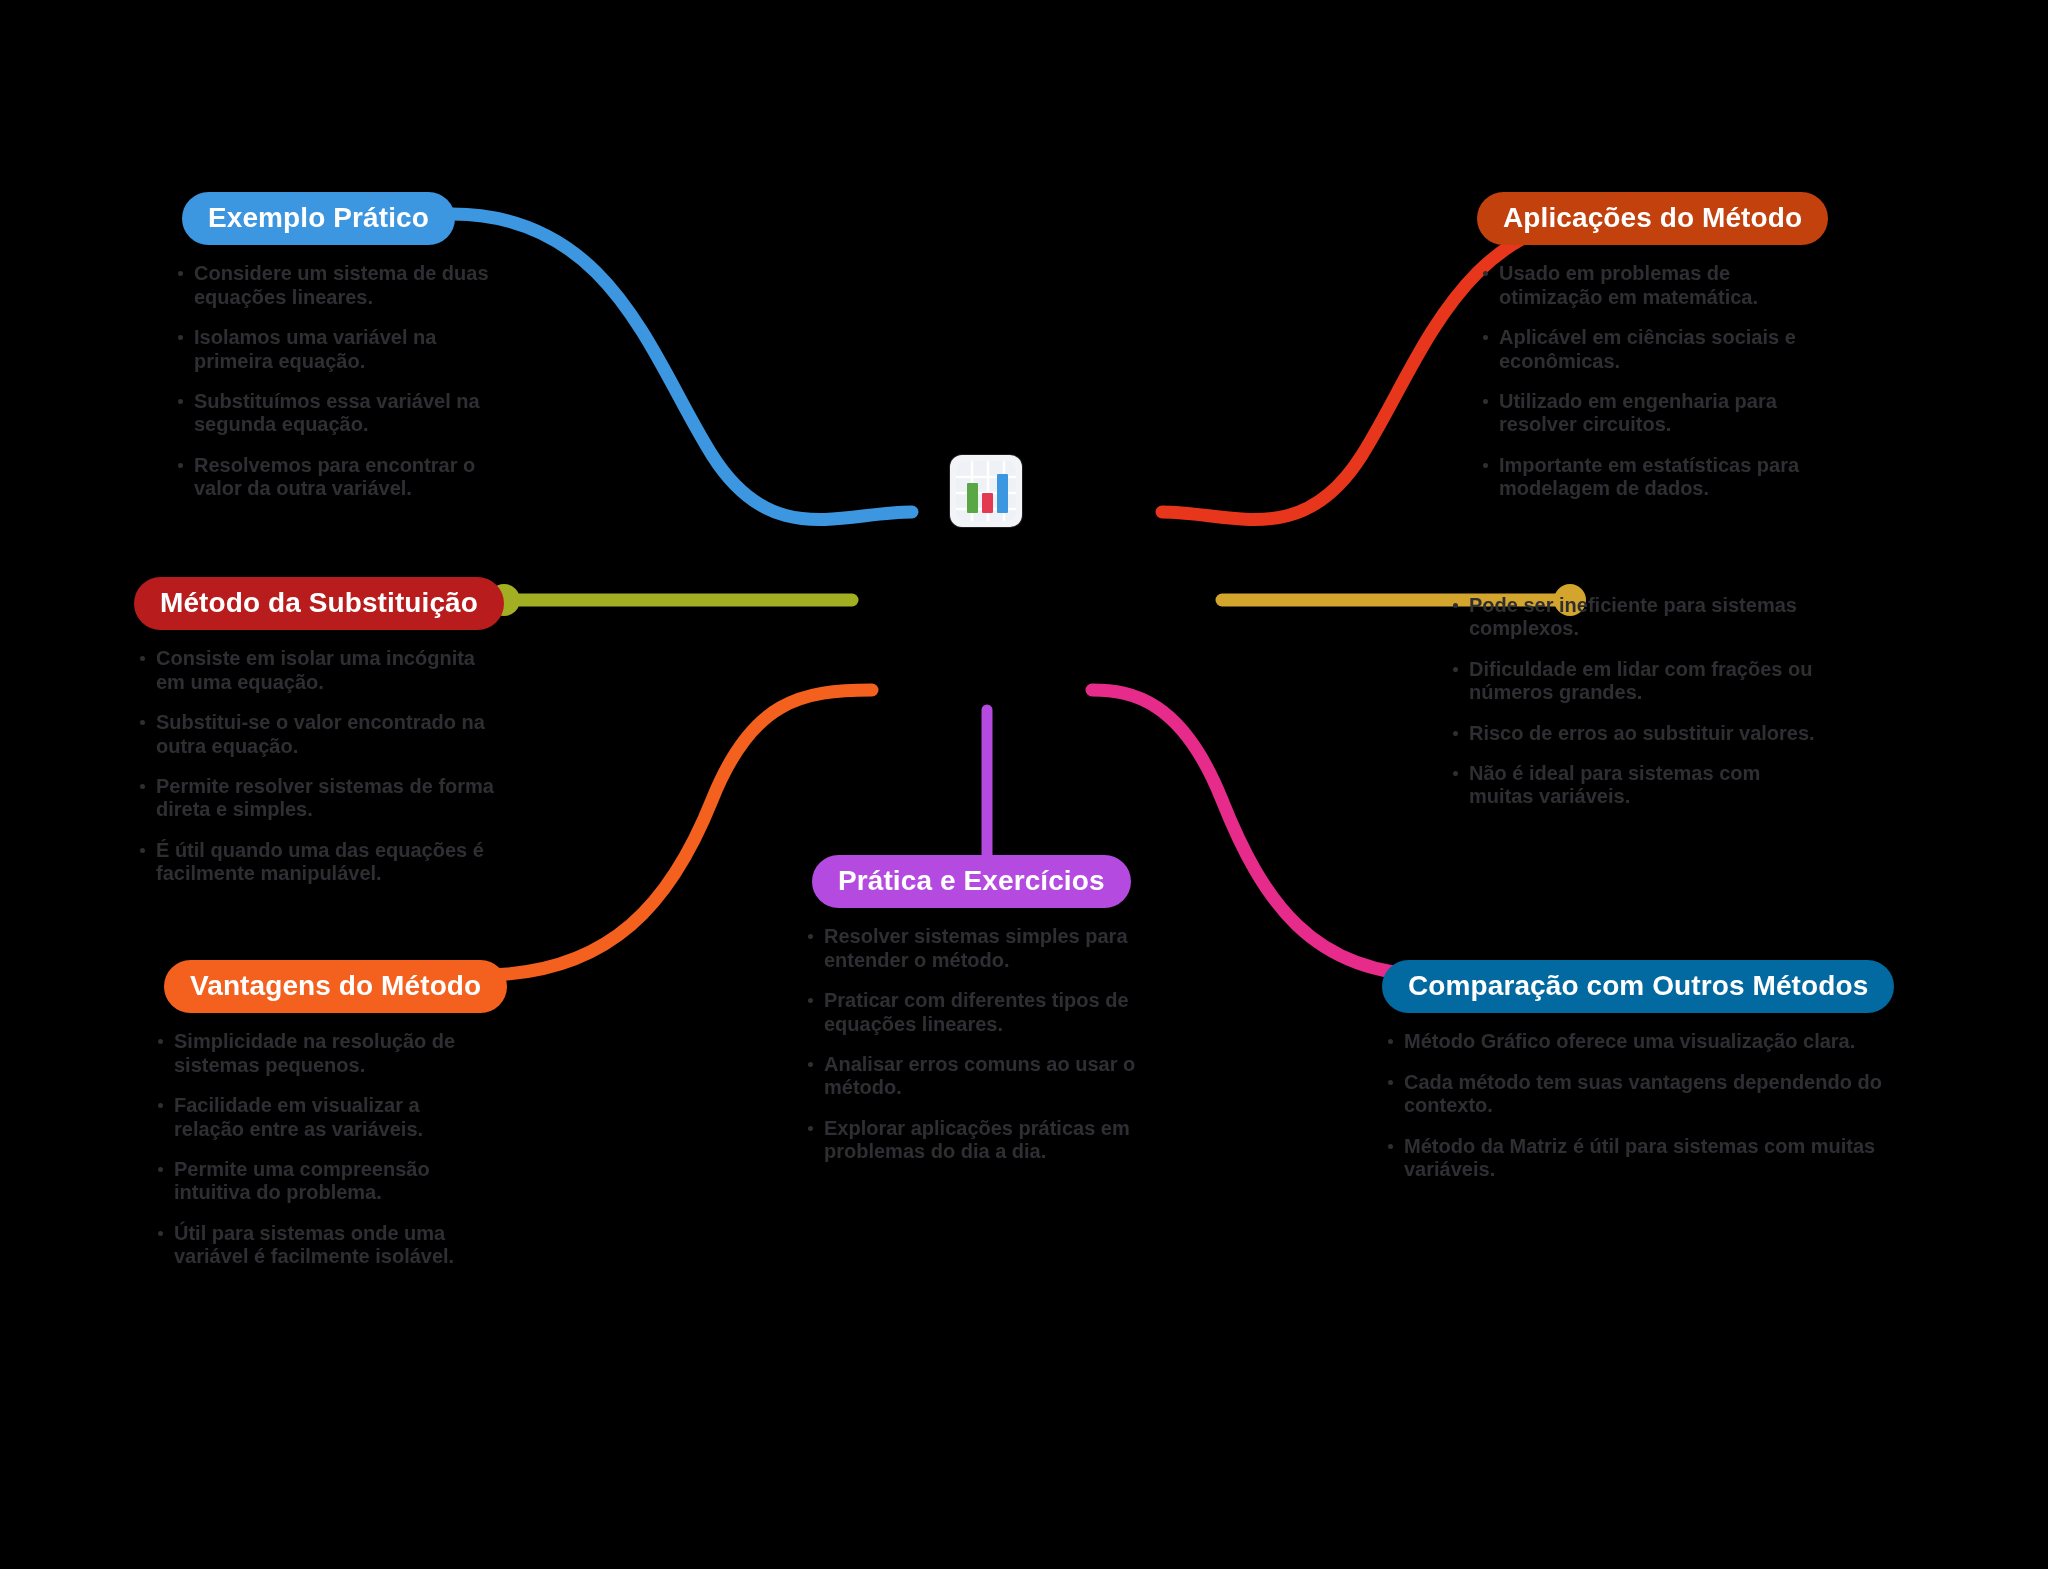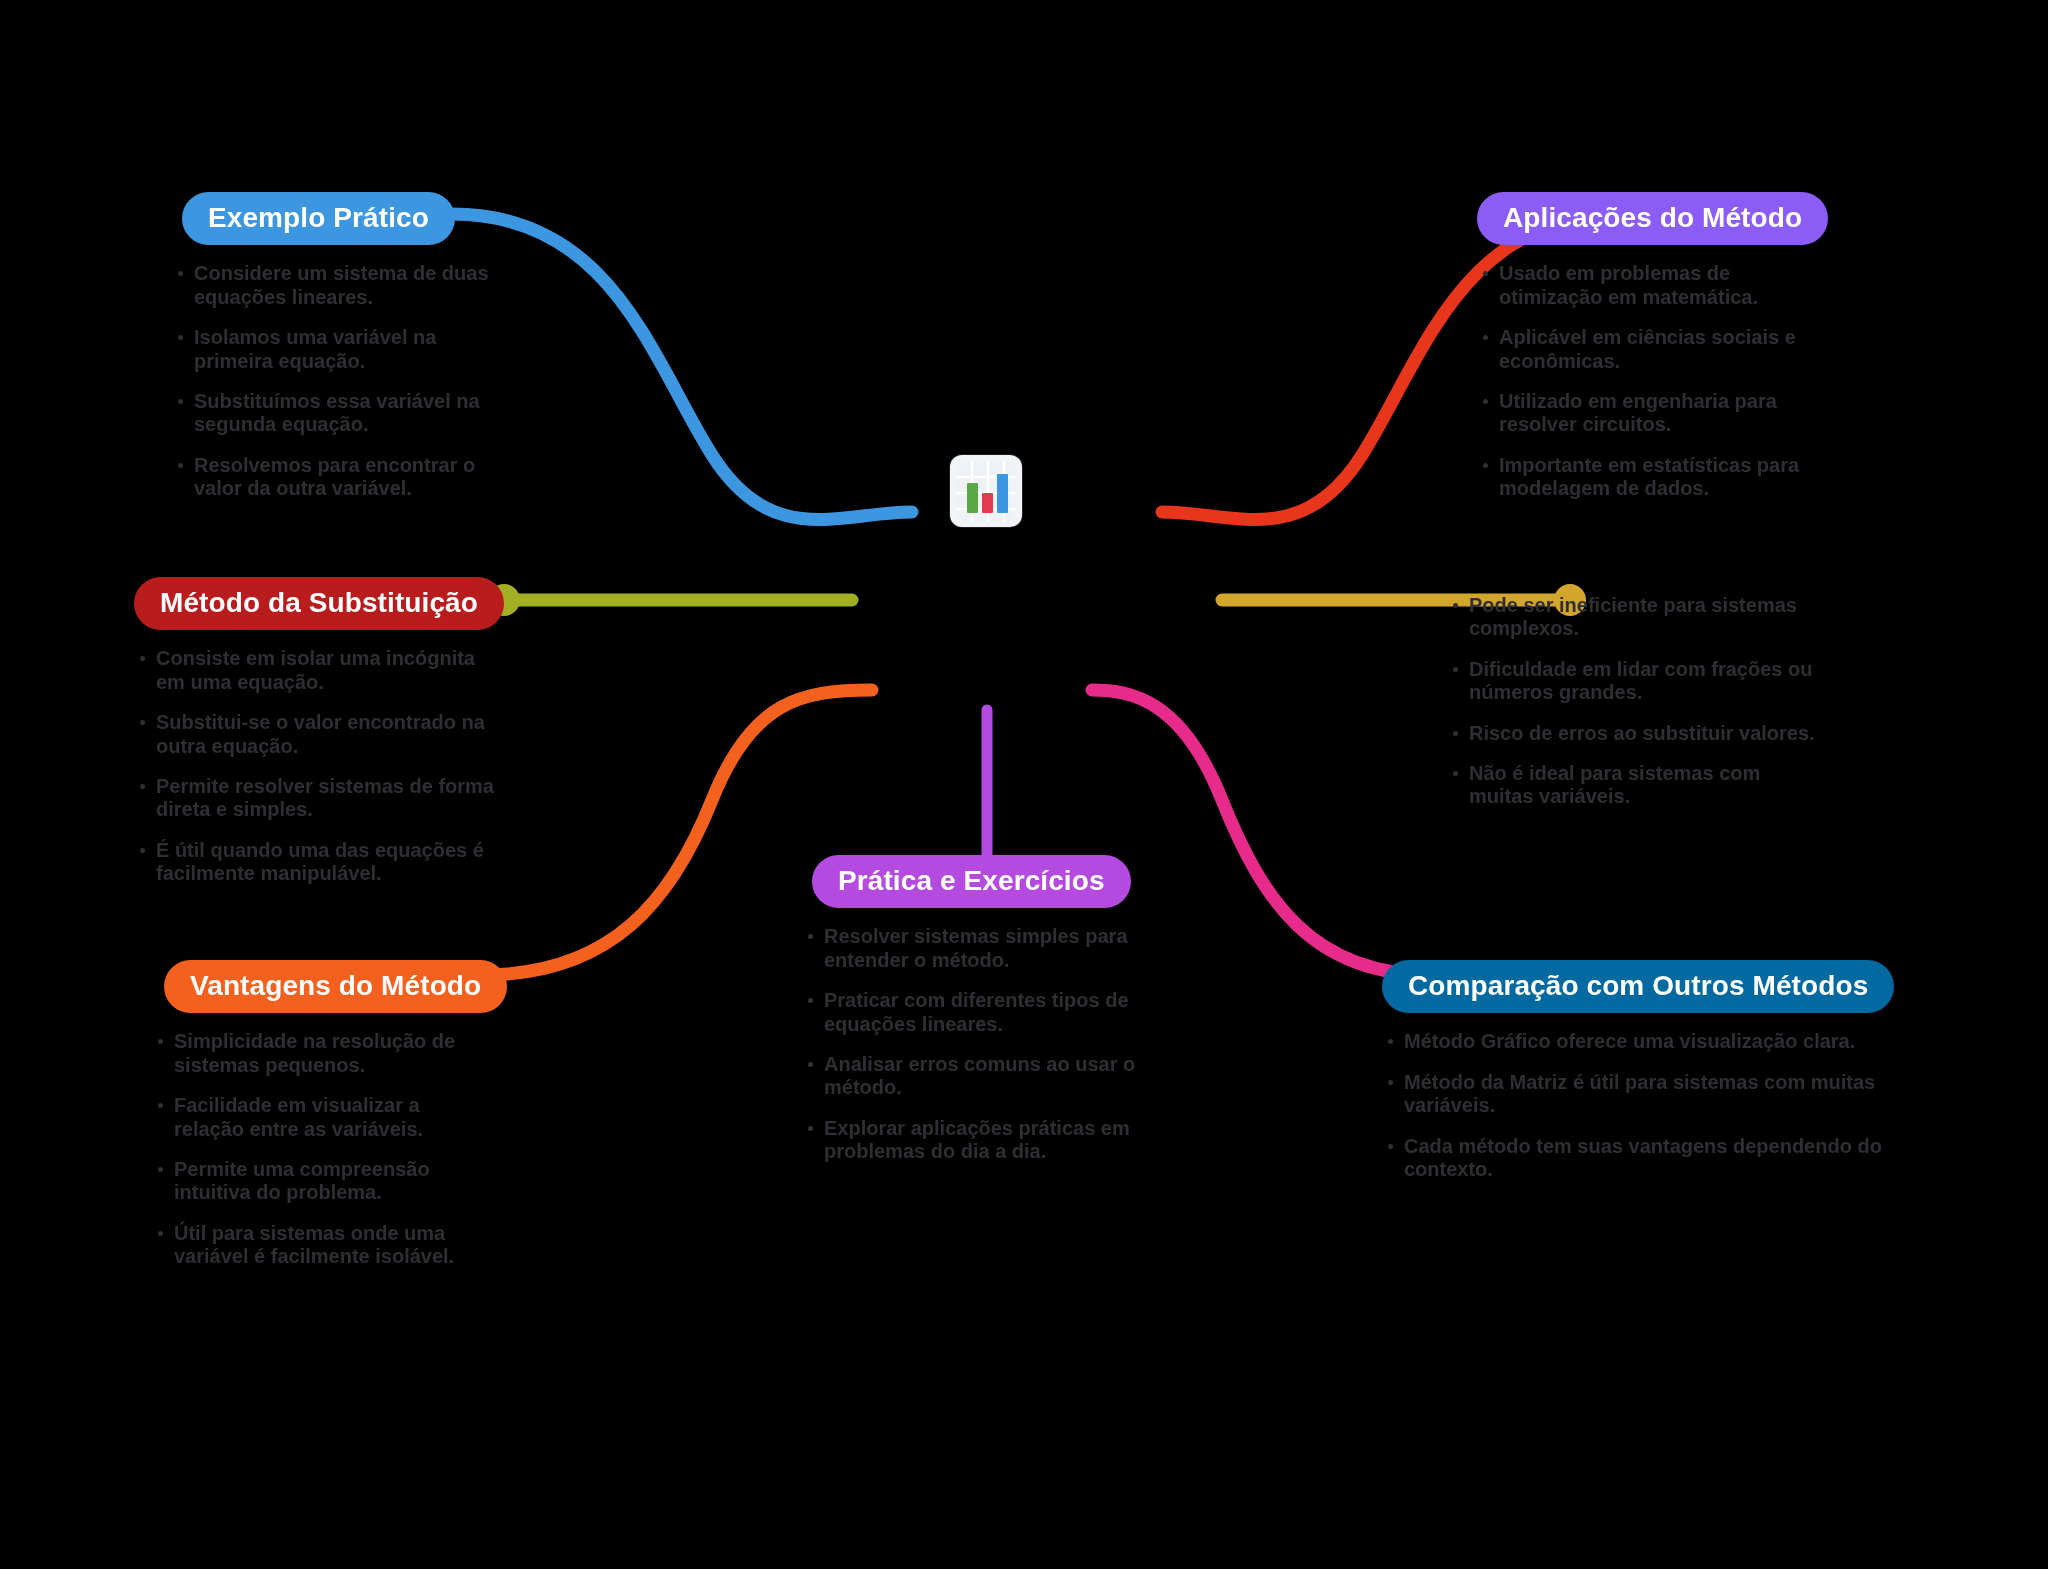--- a/index.html
+++ b/index.html
@@ -156,21 +156,21 @@
     <div class="node-pill" style="background-color: rgb(61, 150, 224);">Exemplo Prático</div>
     <ul class="node-bullets">
       <li>Considere um sistema de duas equações lineares.</li>
       <li>Isolamos uma variável na primeira equação.</li>
       <li>Substituímos essa variável na segunda equação.</li>
       <li>Resolvemos para encontrar o valor da outra variável.</li>
     </ul>
   </div>
 
   <div class="node node-aplicacoes">
-    <div class="node-pill" style="background-color: #8b5cf6;">Aplicações do Método</div>
+    <div class="node-pill" style="background-color: #c2410c;">Aplicações do Método</div>
     <ul class="node-bullets">
       <li>Usado em problemas de otimização em matemática.</li>
       <li>Aplicável em ciências sociais e econômicas.</li>
       <li>Utilizado em engenharia para resolver circuitos.</li>
       <li>Importante em estatísticas para modelagem de dados.</li>
     </ul>
   </div>
 
   <div class="node node-metodo-sub">
     <div class="node-pill" style="background-color: #b91c1c;">Método da Substituição</div>
@@ -208,18 +208,18 @@
       <li>Praticar com diferentes tipos de equações lineares.</li>
       <li>Analisar erros comuns ao usar o método.</li>
       <li>Explorar aplicações práticas em problemas do dia a dia.</li>
     </ul>
   </div>
 
   <div class="node node-comparacao">
     <div class="node-pill" style="background-color: #0369a1;">Comparação com Outros Métodos</div>
     <ul class="node-bullets">
       <li>Método Gráfico oferece uma visualização clara.</li>
+      <li>Cada método tem suas vantagens dependendo do contexto.</li>
       <li>Método da Matriz é útil para sistemas com muitas variáveis.</li>
-      <li>Cada método tem suas vantagens dependendo do contexto.</li>
     </ul>
   </div>
 
 </div>
 
 </body></html>

